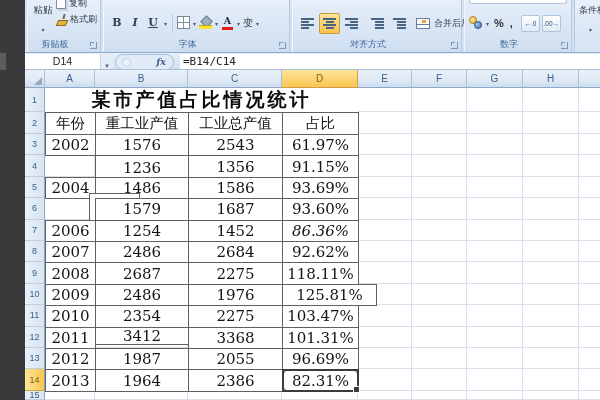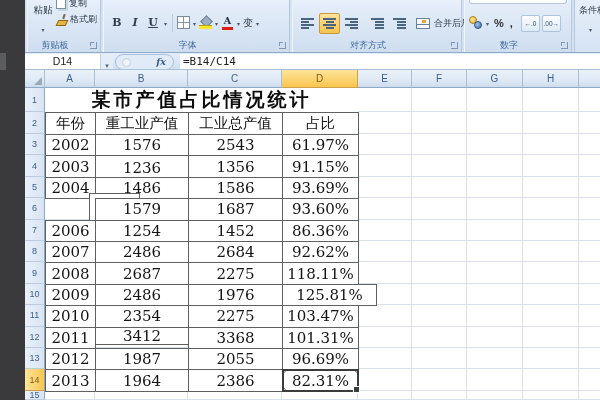--- a/index.html
+++ b/index.html
@@ -7,21 +7,21 @@
           font-family:"Liberation Sans",sans-serif;padding-left:32px;-webkit-font-smoothing:antialiased;}
   .abs{position:absolute;}
   
   .dark-strip{left:0;top:0;width:25px;height:400px;background:#3a3a3c;}
   .dark-strip .sliver{position:absolute;left:0;top:53px;width:6px;height:17px;background:#5a5c5e;}
   
   .ribbon{left:25px;top:0;width:575px;height:53px;background:#d3e1f1;overflow:hidden;
           border-bottom:1px solid #8fabc9;box-sizing:border-box;}
   .rgroup{position:absolute;top:0;height:52px;background:linear-gradient(#e7effa,#d5e3f3 70%,#cfdeef);
           border-left:1px solid #f0f6fc;border-right:1px solid #b6c9de;box-sizing:border-box;}
-  .g-label{position:absolute;left:0;right:18px;bottom:0;height:14px;display:flex;align-items:center;
+  .g-label{position:absolute;left:0;right:18px;bottom:0;height:14px;display:flex;align-items:flex-start;
            justify-content:center;font-size:9px;color:#3f6a9e;}
   .launcher{position:absolute;right:3px;bottom:3px;width:6px;height:6px;
             border-right:1px solid #7e98b4;border-bottom:1px solid #7e98b4;}
   .launcher::before{content:"";position:absolute;left:0;top:0;width:3px;height:3px;
             border-left:1px solid #7e98b4;border-top:1px solid #7e98b4;}
   .dd{display:inline-block;width:7px;text-align:center;}
   .dd::before{content:"\25BE";font-size:6px;color:#4c5c6c;vertical-align:middle;}
   
   .paste-btn{position:absolute;left:2px;top:0;width:26px;height:36px;text-align:center;}
   .paste-btn .t{display:block;font-size:9.5px;color:#2f3c49;margin-top:4px;}
@@ -355,36 +355,35 @@
       <div class="gl" style="left: 0px; top: 311px; width: 556px; height: 1px;"></div>
       <div class="ttitle">某市产值占比情况统计</div>
       <div class="tcell hdr" style="left: 0px; top: 24px; width: 51px; height: 23px;">年份</div>
       <div class="tcell hdr" style="left: 50px; top: 24px; width: 94px; height: 23px;">重工业产值</div>
       <div class="tcell hdr" style="left: 143px; top: 24px; width: 95px; height: 23px;">工业总产值</div>
       <div class="tcell hdr" style="left: 237px; top: 24px; width: 77px; height: 23px;">占比</div>
       <div class="tcell dat" style="left: 0px; top: 46px; width: 51px; height: 22.4px;">2002</div>
       <div class="tcell dat" style="left: 50px; top: 46px; width: 94px; height: 22.4px;">1576</div>
       <div class="tcell dat" style="left: 143px; top: 46px; width: 95px; height: 22.4px;">2543</div>
       <div class="tcell dat" style="left: 237px; top: 46px; width: 77px; height: 22.4px;">61.97%</div>
-      <div class="tcell dat" style="left: 0px; top: 67.4px; width: 51px; height: 22.4px;">2003</div>
       <div class="tcell dat" style="left: 50px; top: 67.4px; width: 94px; height: 26px;">1236</div>
       <div class="tcell dat" style="left: 143px; top: 67.4px; width: 95px; height: 22.4px;">1356</div>
       <div class="tcell dat" style="left: 237px; top: 67.4px; width: 77px; height: 22.4px;">91.15%</div>
       <div class="tcell dat" style="left: 0px; top: 88.8px; width: 51px; height: 22.4px;">2004</div>
       <div class="tcell dat" style="left: 50px; top: 88.8px; width: 94px; height: 22.4px;">1486</div>
       <div class="tcell dat" style="left: 143px; top: 88.8px; width: 95px; height: 22.4px;">1586</div>
       <div class="tcell dat" style="left: 237px; top: 88.8px; width: 77px; height: 22.4px;">93.69%</div>
       <div class="tcell dat" style="left: 0px; top: 105px; width: 51px; height: 38px; margin-left: 44px;">2005</div>
       <div class="tcell dat" style="left: 50px; top: 110.2px; width: 94px; height: 22.4px;">1579</div>
       <div class="tcell dat" style="left: 143px; top: 110.2px; width: 95px; height: 22.4px;">1687</div>
       <div class="tcell dat" style="left: 237px; top: 110.2px; width: 77px; height: 22.4px;">93.60%</div>
       <div class="tcell dat" style="left: 0px; top: 131.6px; width: 51px; height: 22.4px;">2006</div>
       <div class="tcell dat" style="left: 50px; top: 131.6px; width: 94px; height: 22.4px;">1254</div>
       <div class="tcell dat" style="left: 143px; top: 131.6px; width: 95px; height: 22.4px;">1452</div>
-      <div class="tcell dat" style="left: 237px; top: 131.6px; width: 77px; height: 22.4px;">86.36%</div>
+      <div class="tcell dat" style="left: 237px; top: 131.6px; width: 77px; height: 22.4px; font-style: italic;">86.36%</div>
       <div class="tcell dat" style="left: 0px; top: 153px; width: 51px; height: 22.4px;">2007</div>
       <div class="tcell dat" style="left: 50px; top: 153px; width: 94px; height: 22.4px;">2486</div>
       <div class="tcell dat" style="left: 143px; top: 153px; width: 95px; height: 22.4px;">2684</div>
       <div class="tcell dat" style="left: 237px; top: 153px; width: 77px; height: 22.4px;">92.62%</div>
       <div class="tcell dat" style="left: 0px; top: 174.4px; width: 51px; height: 22.4px;">2008</div>
       <div class="tcell dat" style="left: 50px; top: 174.4px; width: 94px; height: 22.4px;">2687</div>
       <div class="tcell dat" style="left: 143px; top: 174.4px; width: 95px; height: 22.4px;">2275</div>
       <div class="tcell dat" style="left: 237px; top: 174.4px; width: 77px; height: 22.4px;">118.11%</div>
       <div class="tcell dat" style="left: 0px; top: 195.8px; width: 51px; height: 22.4px;">2009</div>
       <div class="tcell dat" style="left: 50px; top: 195.8px; width: 94px; height: 22.4px;">2486</div>

